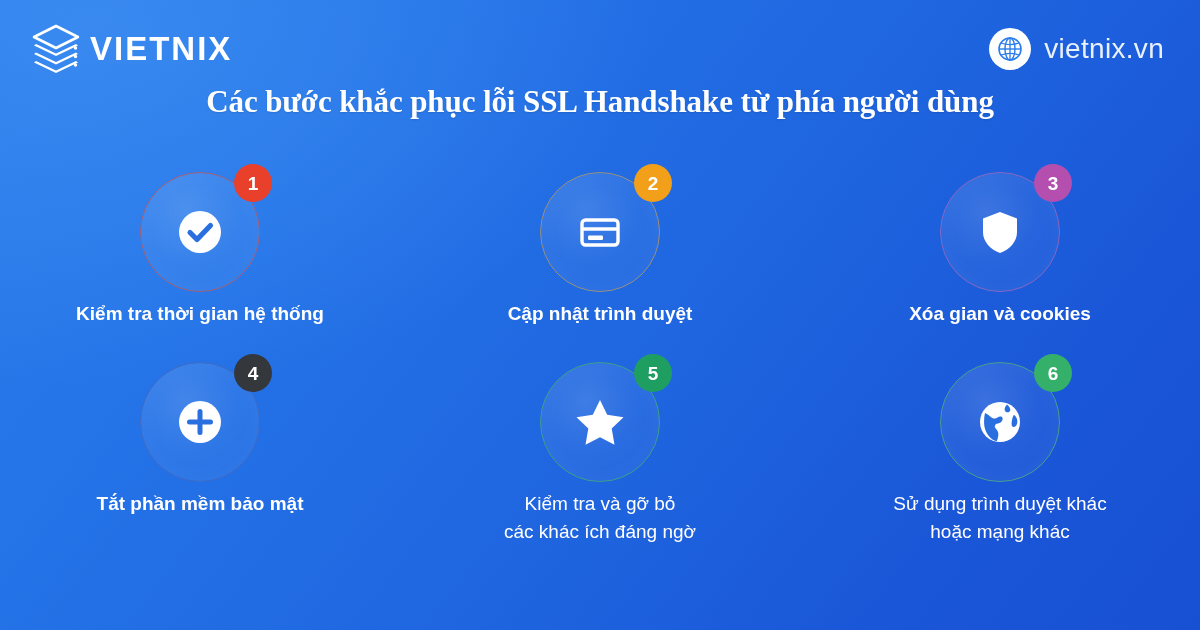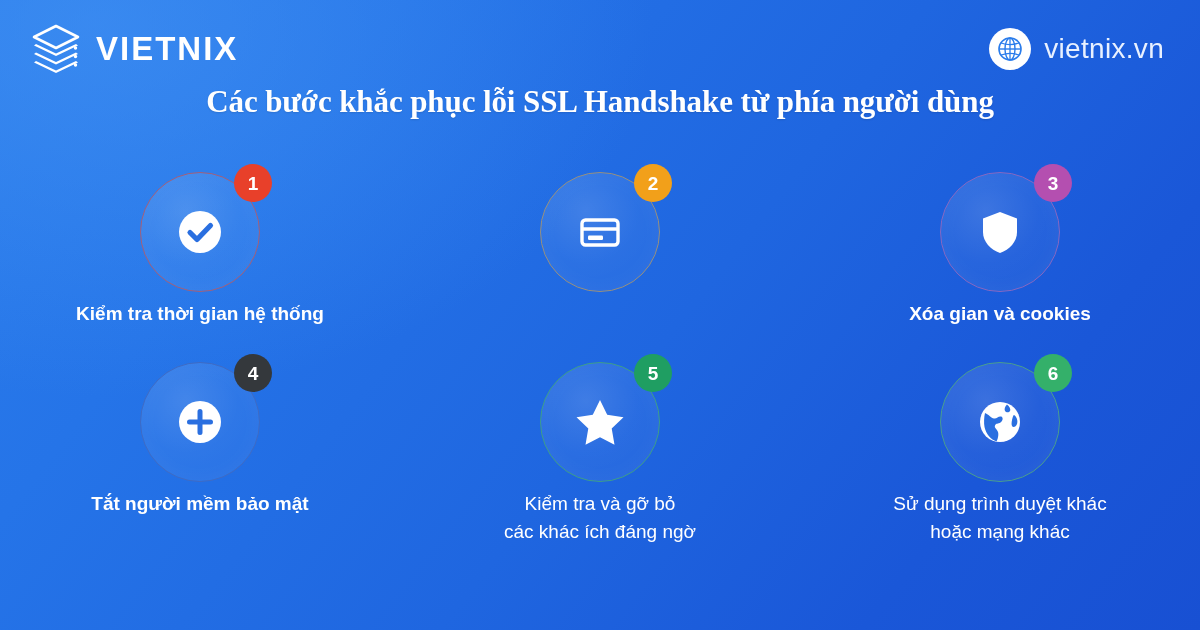--- a/index.html
+++ b/index.html
@@ -32,21 +32,21 @@
     width: 1200px;
     height: 100px;
   }
 
   .brand {
     position: absolute;
     left: 30px;
     top: 22px;
     display: flex;
     align-items: center;
-    gap: 14px;
+    gap: 8px;
   }
   .brand-logo { width: 52px; height: 52px; display: block; }
   .brand-name {
     color: #ffffff;
     font-size: 33px;
     font-weight: bold;
     letter-spacing: 2.0px;
     line-height: 1;
     white-space: nowrap;
   }
@@ -218,20 +218,21 @@
         <div class="ring" id="ring2" style="border-color: rgb(151, 144, 127);"></div>
         <div class="icon-holder">
           <svg width="50" height="50" viewBox="0 0 50 50">
             <rect x="7" y="13" width="36" height="25" rx="3.5" fill="none" stroke="#ffffff" stroke-width="3.4"></rect>
             <line x1="7" y1="22" x2="43" y2="22" stroke="#ffffff" stroke-width="3.4"></line>
             <rect x="13" y="28.5" width="15" height="4.5" rx="1.2" fill="#ffffff"></rect>
           </svg>
         </div>
         <div class="num-badge" id="badge2" style="background: rgb(242, 160, 26);">2</div>
       </div>
+      <div class="caption bold">Cập nhật trình duyệt</div>
     </div>
 
     <div class="step">
       <div class="circle-wrap">
         <div class="ring" id="ring3" style="border-color: rgb(134, 104, 194);"></div>
         <div class="icon-holder">
           <svg width="48" height="52" viewBox="0 0 48 52">
             <path d="M24 6 L41 12.5 V26 C41 36 33.5 43.5 24 47 C14.5 43.5 7 36 7 26 V12.5 Z" fill="#ffffff"></path>
           </svg>
         </div>
@@ -244,21 +245,21 @@
       <div class="circle-wrap">
         <div class="ring" id="ring4" style="border-color: rgb(63, 107, 196);"></div>
         <div class="icon-holder">
           <svg width="52" height="52" viewBox="0 0 52 52">
             <circle cx="26" cy="26" r="21" fill="#ffffff"></circle>
             <path d="M26 15.5 V36.5 M15.5 26 H36.5" stroke="#2a6fe0" stroke-width="5" stroke-linecap="round"></path>
           </svg>
         </div>
         <div class="num-badge" id="badge4" style="background: rgb(52, 56, 60);">4</div>
       </div>
-      <div class="caption bold">Tắt người mềm bảo mật</div>
+      <div class="caption bold">Tắt phần mềm bảo mật</div>
     </div>
 
     <div class="step">
       <div class="circle-wrap">
         <div class="ring" id="ring5" style="border-color: rgb(62, 158, 138);"></div>
         <div class="icon-holder">
           <svg width="54" height="52" viewBox="0 0 54 52">
             <path d="M27 4 L34.2 18.8 L50.5 21.2 L38.7 32.6 L41.5 48.8 L27 41.2 L12.5 48.8 L15.3 32.6 L3.5 21.2 L19.8 18.8 Z" fill="#ffffff"></path>
           </svg>
         </div>

